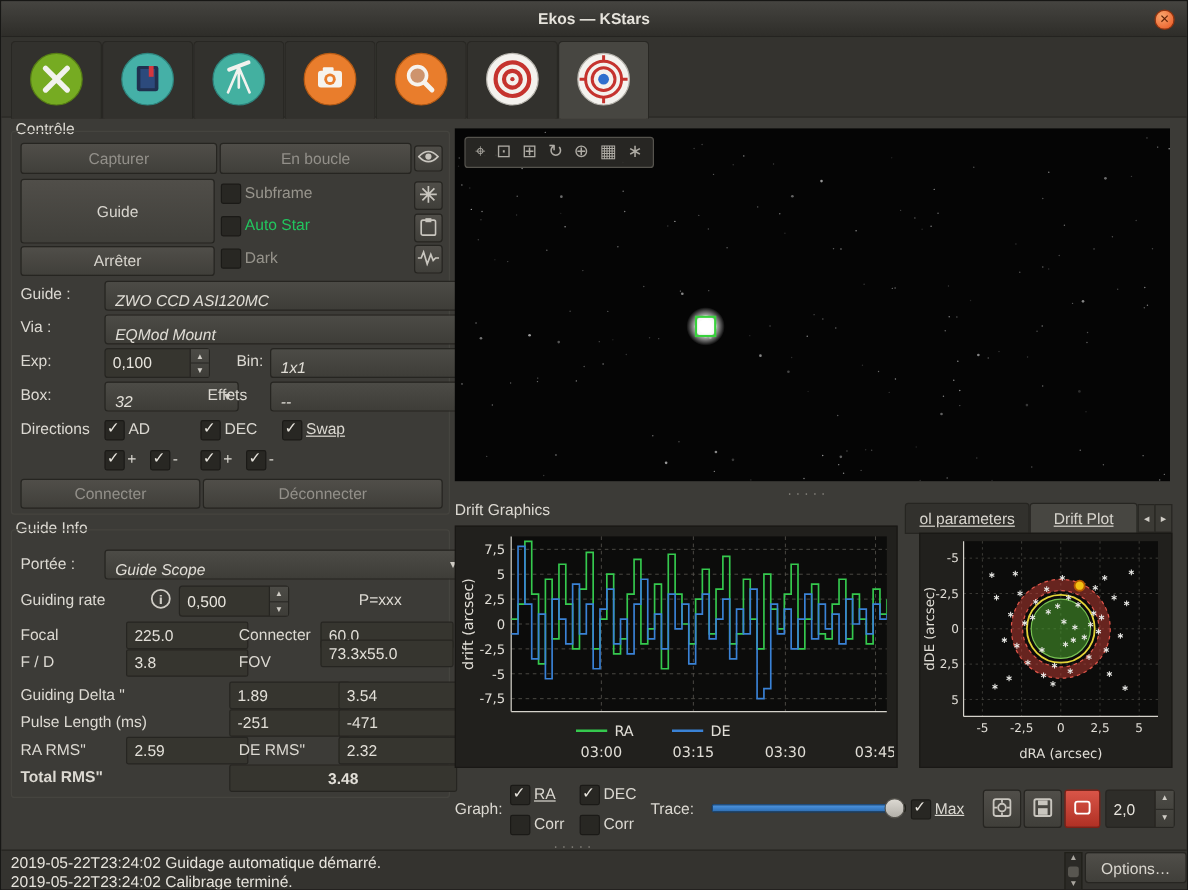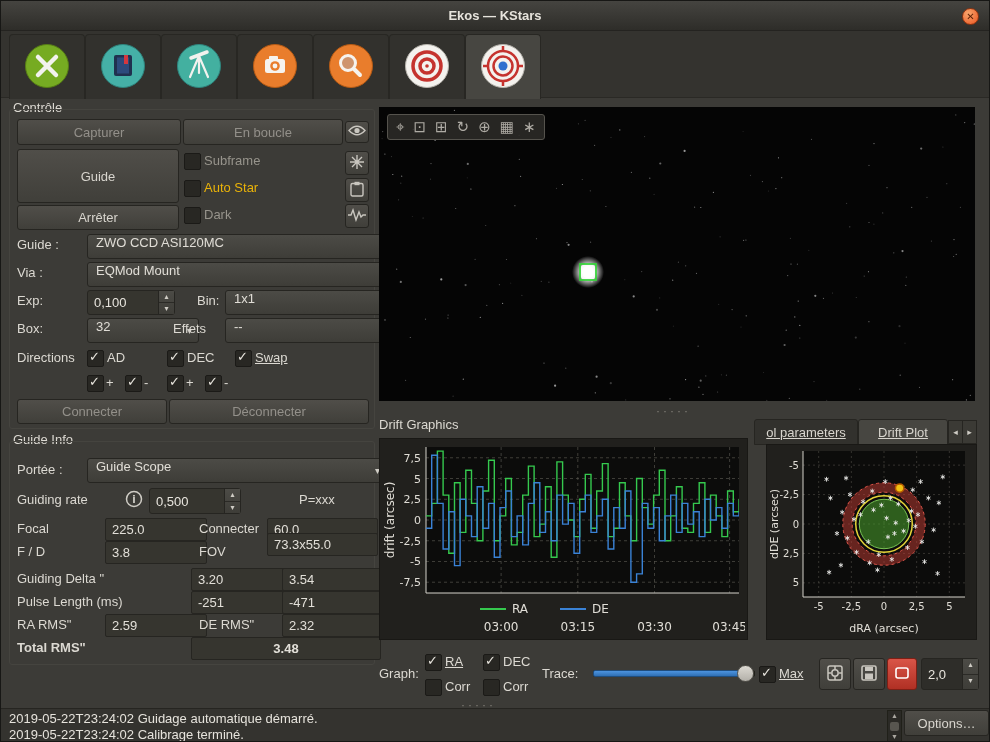--- a/index.html
+++ b/index.html
@@ -21,21 +21,21 @@
   
   .modulebar{left:0;top:30px;width:100%;height:67px;background:#34332f;border-bottom:1px solid #2a2925;}
   .mtab{position:absolute;top:3px;width:74px;height:64px;display:flex;align-items:center;justify-content:center;
         background:#32312d;border:1px solid #282723;border-bottom:none;border-radius:4px 4px 0 0;cursor:pointer;}
   .mtab.selected{background:#474641;}
   
   .btn{position:absolute;background:linear-gradient(#504e49,#403f3a);border:1px solid #262521;
        border-radius:3px;color:#d8d5ce;display:flex;align-items:center;justify-content:center;cursor:pointer;}
   .btn.dim{color:#93908a;text-align:center;}
   .combo{position:absolute;background:linear-gradient(#4c4b46,#3e3d38);border:1px solid #262521;border-radius:3px;
-       display:flex;align-items:flex-start;padding:0 22px 0 8px;color:#e0ddd6;cursor:pointer;}
+       display:flex;align-items:flex-end;padding:0 22px 0 8px;color:#e0ddd6;cursor:pointer;font-style:italic;}
   .combo::after{content:"▾";position:absolute;right:6px;top:50%;transform:translateY(-52%);
        font-size:10px;color:#cfccc5;}
   .field{position:absolute;background:#36352f;border:1px solid #262521;border-radius:2px;
        display:flex;align-items:center;padding:0 6px;color:#e2dfd8;}
   .field.center{justify-content:center;}
   .spinbox{position:absolute;background:#36352f;border:1px solid #262521;border-radius:3px;
        display:flex;align-items:stretch;color:#e8e5de;cursor:text;}
   .spinval{flex:1;display:flex;align-items:center;padding:0 6px;}
   .spinarrows{width:15px;border-left:1px solid #262521;display:flex;flex-direction:column;
        background:linear-gradient(#4c4b46,#3e3d38);}
@@ -168,21 +168,21 @@
           <path d="M1 6.5 Q9 -2 17 6.5 Q9 15 1 6.5Z" fill="none" stroke="#c9c6bf" stroke-width="1.4"></path>
           <circle cx="9" cy="6.5" r="2.6" fill="#c9c6bf"></circle>
         </svg></span>
   </div>
 
   <div class="btn" style="left:16px;top:148px;width:160px;height:52px">Guide</div>
 
   <span class="cb" style="left:183px;top:152px"></span>
   <div class="lbl" style="left:203px;top:152px;color:#97948c">Subframe</div>
   <span class="cb" style="left:183px;top:179px"></span>
-  <div class="lbl" style="left:203px;top:179px;color:#eab308">Auto Star</div>
+  <div class="lbl" style="left:203px;top:179px;color:#22c55e">Auto Star</div>
 
   <div class="iconbtn" style="left:344px;top:150px;width:22px;height:22px">
     <span><svg width="16" height="16">
           <path d="M8 1v14 M1 8h14 M3 3l10 10 M13 3L3 13" stroke="#c9c6bf" stroke-width="1.4"></path>
         </svg></span>
   </div>
   <div class="iconbtn" style="left:344px;top:177px;width:22px;height:22px">
     <span><svg width="14" height="16">
           <rect x="1" y="2.5" width="12" height="12.5" rx="1.5" fill="none" stroke="#c9c6bf" stroke-width="1.4"></rect>
           <rect x="4.5" y="0.8" width="5" height="3.4" fill="#c9c6bf"></rect>
@@ -272,21 +272,21 @@
   <div class="field" style="left:104px;top:517px;width:88px;height:21px">225.0</div>
   <div class="lbl" style="left:198px;top:520px">Connecter</div>
   <div class="field" style="left:266px;top:517px;width:97px;height:21px">60.0</div>
 
   <div class="lbl" style="left:16px;top:543px">F / D</div>
   <div class="field" style="left:104px;top:540px;width:88px;height:21px">3.8</div>
   <div class="lbl" style="left:198px;top:543px">FOV</div>
   <div class="field" style="left:266px;top:532px;width:97px;height:21px">73.3x55.0</div>
 
   <div class="lbl" style="left:16px;top:570px">Guiding Delta "</div>
-  <div class="field" style="left:190px;top:567px;width:87px;height:21px">3.20</div>
+  <div class="field" style="left:190px;top:567px;width:87px;height:21px">1.89</div>
   <div class="field" style="left:281px;top:567px;width:85px;height:21px">3.54</div>
 
   <div class="lbl" style="left:16px;top:593px">Pulse Length (ms)</div>
   <div class="field" style="left:190px;top:590px;width:87px;height:21px">-251</div>
   <div class="field" style="left:281px;top:590px;width:85px;height:21px">-471</div>
 
   <div class="lbl" style="left:16px;top:616px">RA RMS"</div>
   <div class="field" style="left:104px;top:613px;width:88px;height:21px">2.59</div>
   <div class="lbl" style="left:198px;top:616px">DE RMS"</div>
   <div class="field" style="left:281px;top:613px;width:85px;height:21px">2.32</div>

